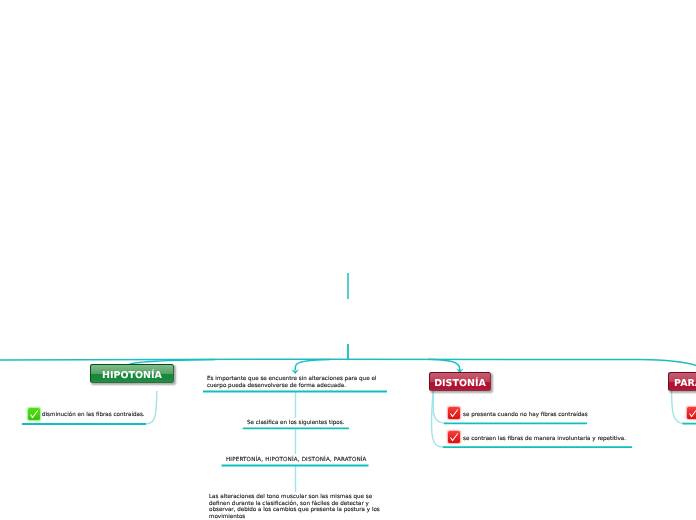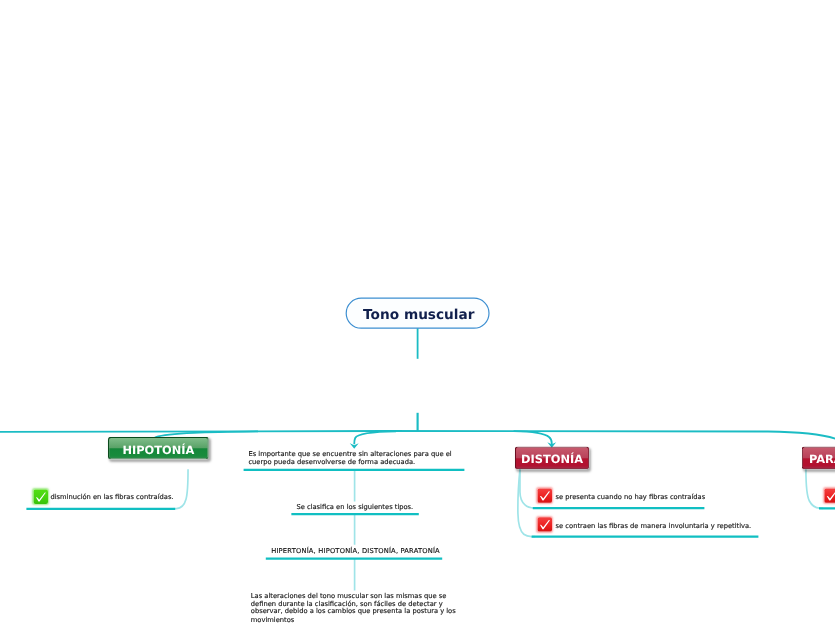--- a/index.html
+++ b/index.html
@@ -82,23 +82,20 @@
 
     <path d="M433.3,391 L433.3,410 C433.4,414.5 434.8,418.5 437.5,420.8 C439.8,422.9 441.8,423.3 445,423.4 L448,423.4" stroke="#9fe4e8" stroke-width="1.4" fill="none"></path>
     <path d="M444,423.4 L587,423.4" stroke="#11bfc2" stroke-width="1.8" fill="none"></path>
     <path d="M433.3,391 C432.2,402 431.4,418 431.6,428 C431.8,437 433.2,442.6 436.5,445.2 C438.6,446.8 440.5,447.1 443,447.2 L446,447.2" stroke="#9fe4e8" stroke-width="1.4" fill="none"></path>
     <path d="M443,447.2 L632,447.2" stroke="#11bfc2" stroke-width="1.8" fill="none"></path>
 
     <path d="M671.6,391 C671.6,403 671.9,412.5 674.5,417.5 C676.6,421.5 679,423.3 683,423.5 L686,423.6" stroke="#9fe4e8" stroke-width="1.4" fill="none"></path>
     <path d="M682.5,423.6 L696,423.6" stroke="#11bfc2" stroke-width="1.8" fill="none"></path>
   </svg>
 
-  <div class="node" id="root-node">
-    <span class="lbl">Tono muscular</span>
-  </div>
 
 
   <div class="node chip green" id="n-hipotonia">
     <span class="lbl">HIPOTONÍA</span>
   </div>
   <div class="node chip red" id="n-distonia">
     <span class="lbl">DISTONÍA</span>
   </div>
   <div class="node chip red" id="n-paratonia">
     <span class="lbl">PARATONÍA</span>

